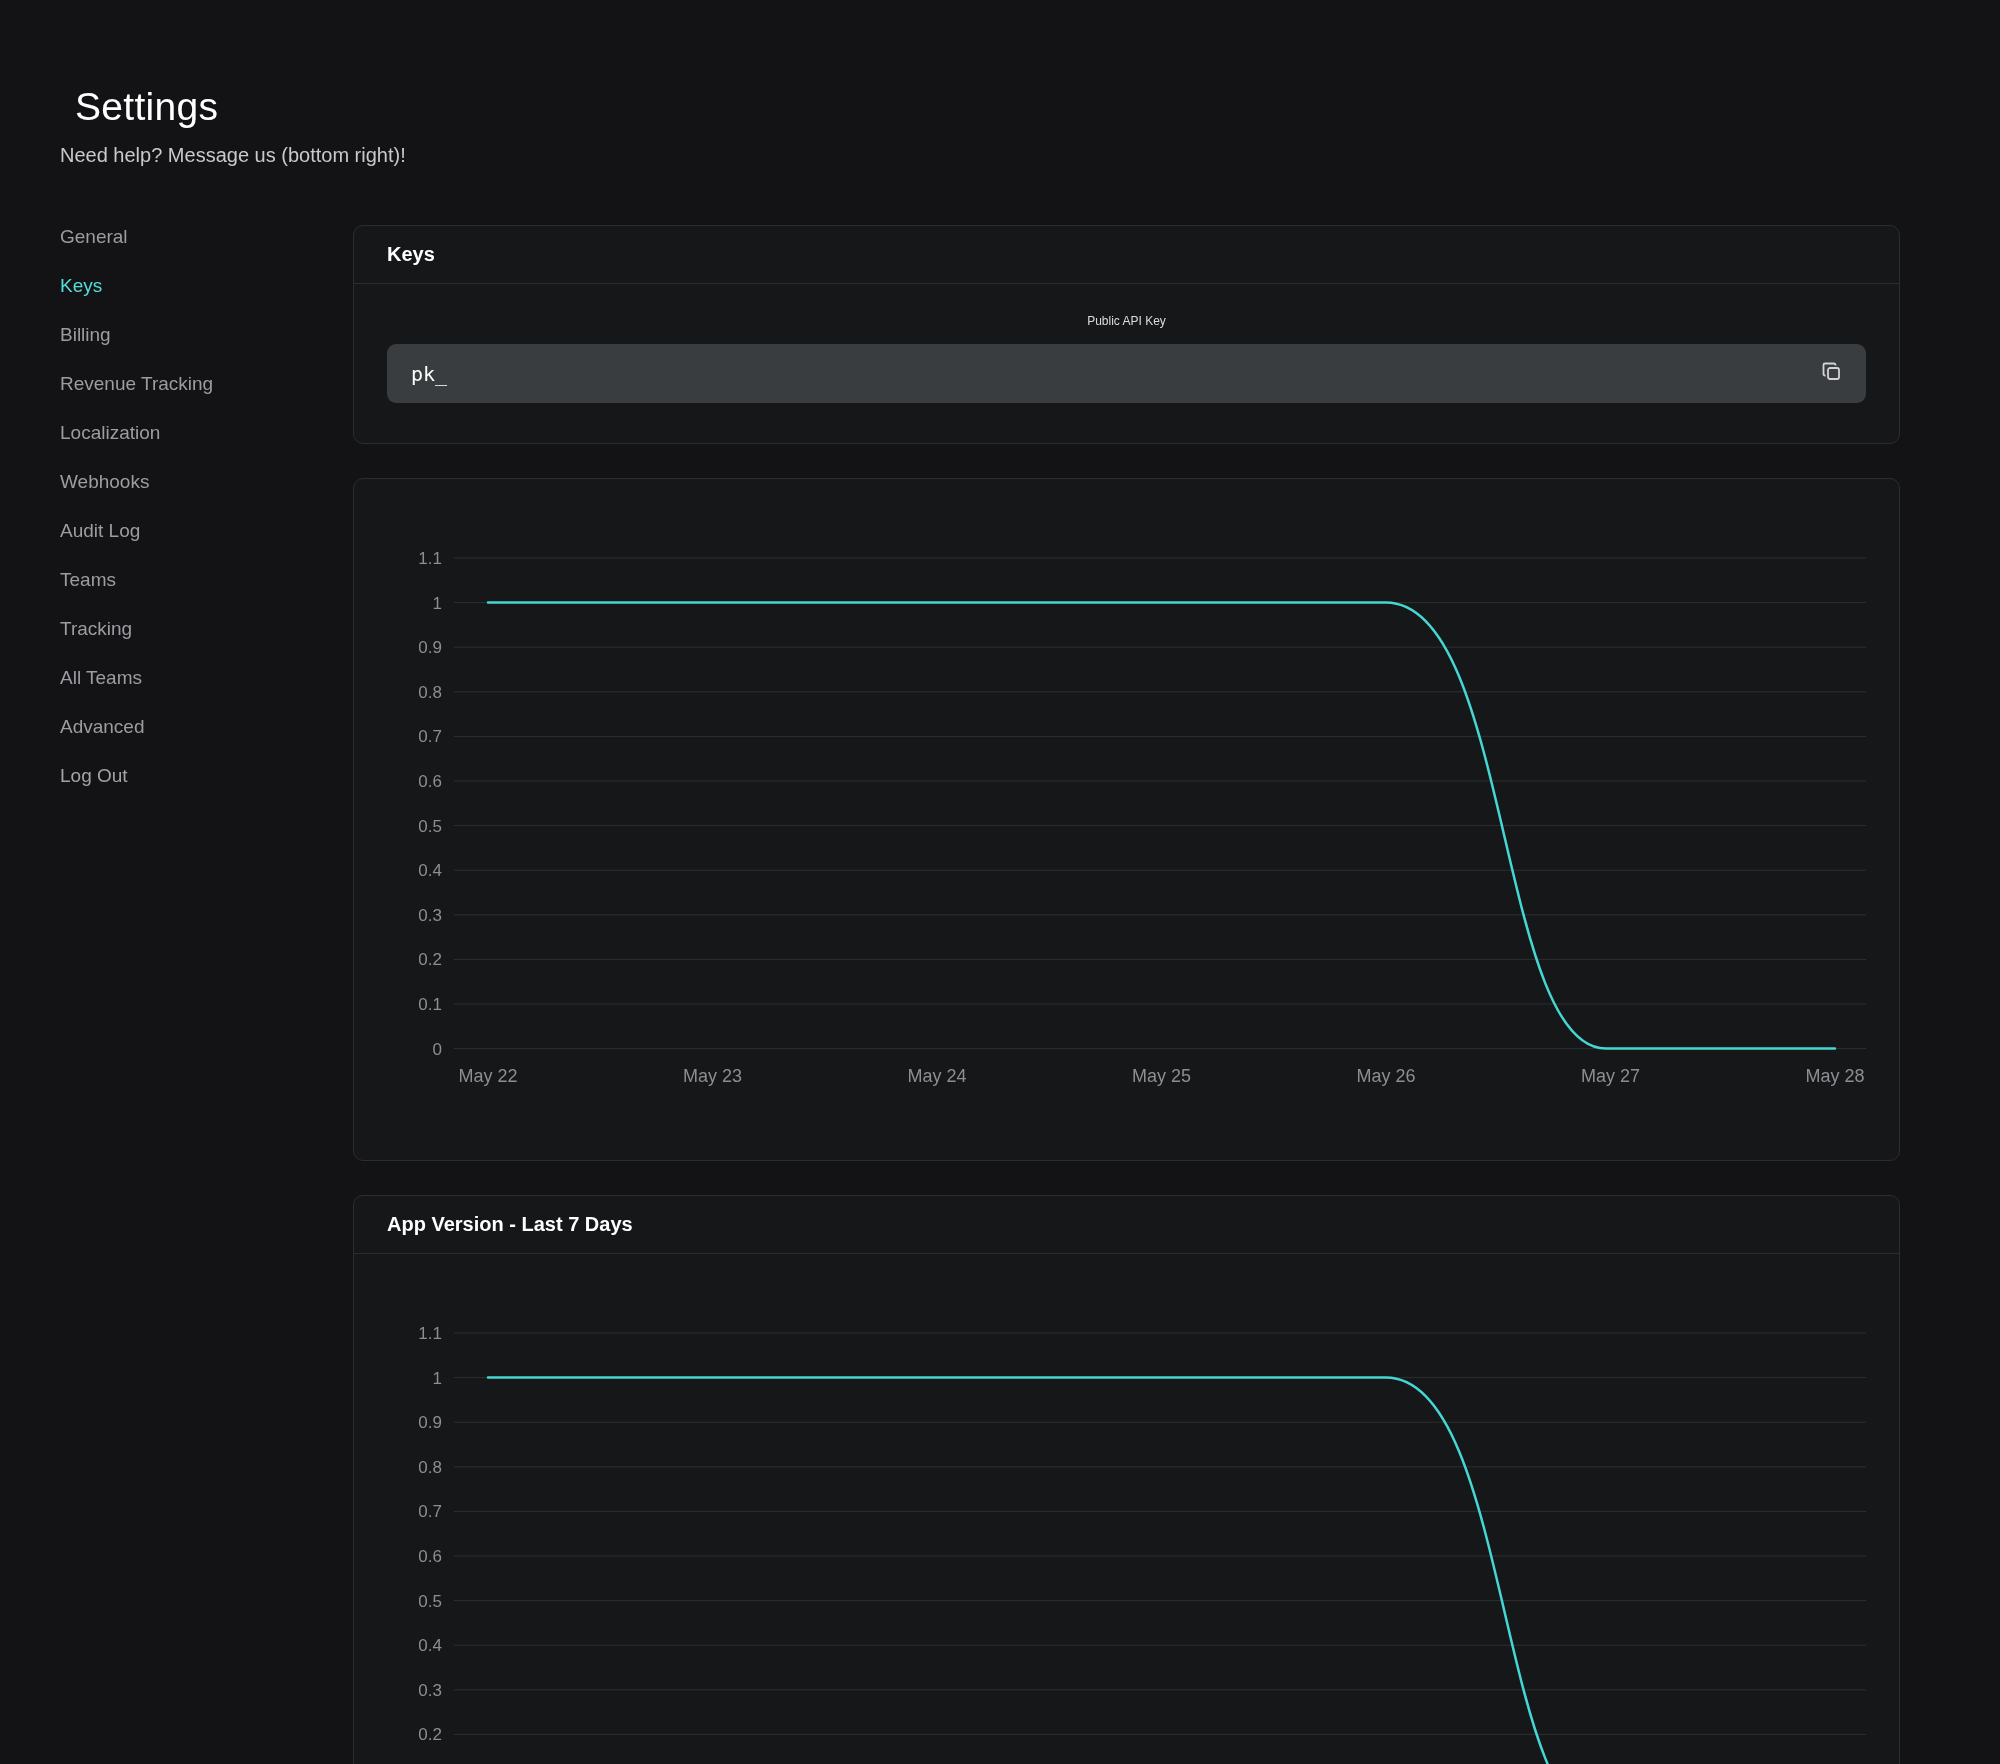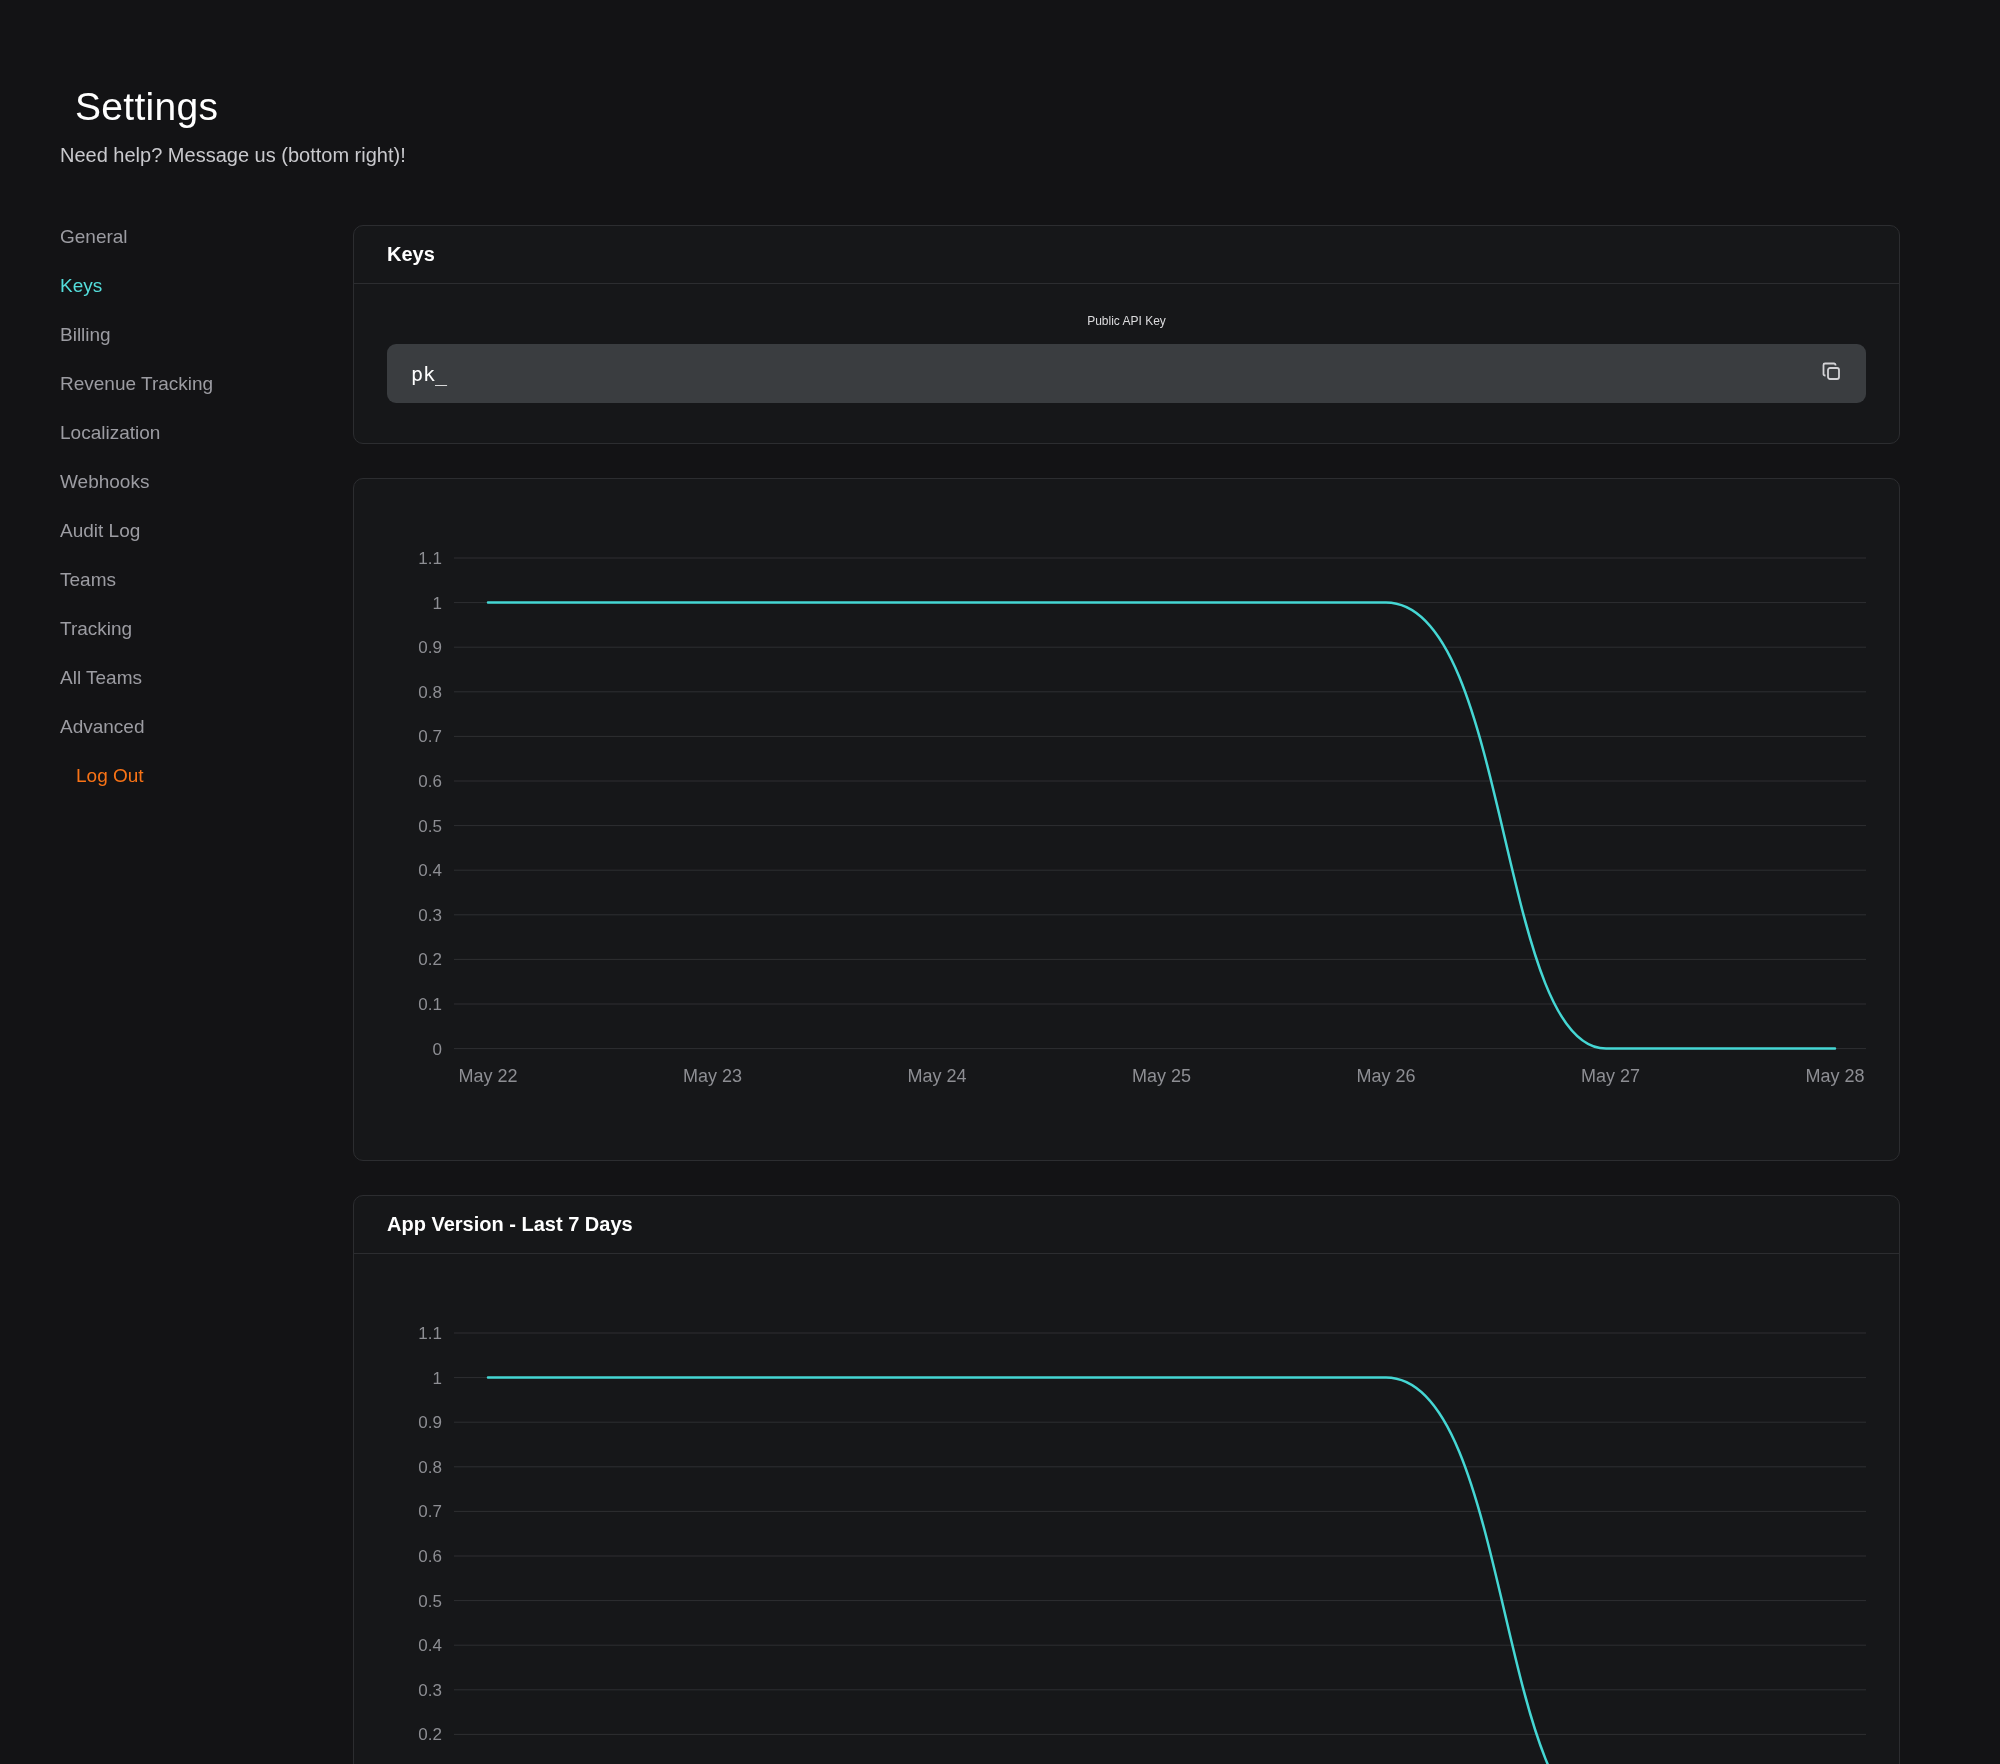--- a/index.html
+++ b/index.html
@@ -12,21 +12,21 @@
   .page{padding:70px 0 0 60px;}
   .page-title{font-size:39px;font-weight:400;margin:15px;letter-spacing:.3px;}
   .page-subtitle{font-size:20px;color:#c9c9cd;margin-top:1px;}
   .content{display:flex;margin-top:58px;}
   .sidebar{width:293px;flex:none;}
   .nav-item{
     font-size:19px;color:#9c9ca2;margin-bottom:26px;line-height:23px;
     cursor:pointer;width:fit-content;
   }
   .nav-item.active{color:#54dddb;}
-  .nav-item.danger{color:#f97316;margin-left:16px;}
+  .nav-item.danger{color:#a3a3a3;}
   .main{flex:none;width:1547px;margin-right:100px;}
   .card{
     background:#161719;border:1px solid #2c2d30;border-radius:10px;
     margin-bottom:34px;overflow:hidden;box-sizing:border-box;
   }
   .card-header{
     padding:17px 33px;border-bottom:1px solid #2c2d30;
     font-size:20px;font-weight:700;color:#fff;
   }
   .keys-body{padding:30px 33px 40px 33px;}

